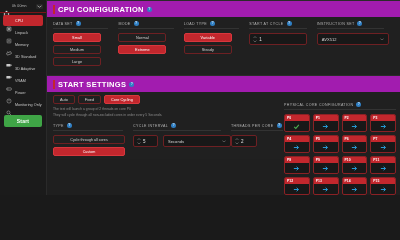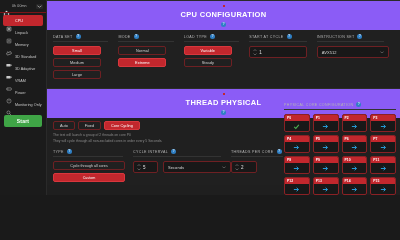--- a/index.html
+++ b/index.html
@@ -57,23 +57,22 @@
     flex: 1 1 auto; height: 195px;
     background: #1f1f1f;
     overflow: hidden;
     position: relative;
   }
   .panel { background: #202020; padding: 0 0 0 0; }
 
   .sec-title-row {
     display: flex; align-items: center; gap: 3px;
     padding: 4px 6px 3px 6px;
-    background: #8b5cf6;
+    background: #a21caf;
     border-top: 1px solid #2b2b2b;
-    flex-direction: column;
   }
   .sec-bar { width: 2px; height: 9px; background: #c2272d; flex: 0 0 2px; }
   .sec-title {
     font-size: 7.5px; font-weight: bold; color: #ffffff;
     letter-spacing: .3px;
   }
   .help-dot {
     width: 5px; height: 5px; border-radius: 50%;
     background: #2f7fc4; color: #cfe6f7;
     font-size: 3.6px; line-height: 5px; text-align: center;
@@ -371,21 +370,21 @@
             </span>
           </div>
         </div>
 
       </div>
     </div>
 
     <div class="panel">
       <div class="sec-title-row">
         <span class="sec-bar"></span>
-        <span class="sec-title">THREAD PHYSICAL</span>
+        <span class="sec-title">START SETTINGS</span>
         <span class="help-dot">?</span>
       </div>
 
       <div class="ts-btn-row">
         <div class="ts-btn">Auto</div>
         <div class="ts-btn">Fixed</div>
         <div class="ts-btn sel">Core Cycling</div>
       </div>
 
       <div class="ts-desc">

